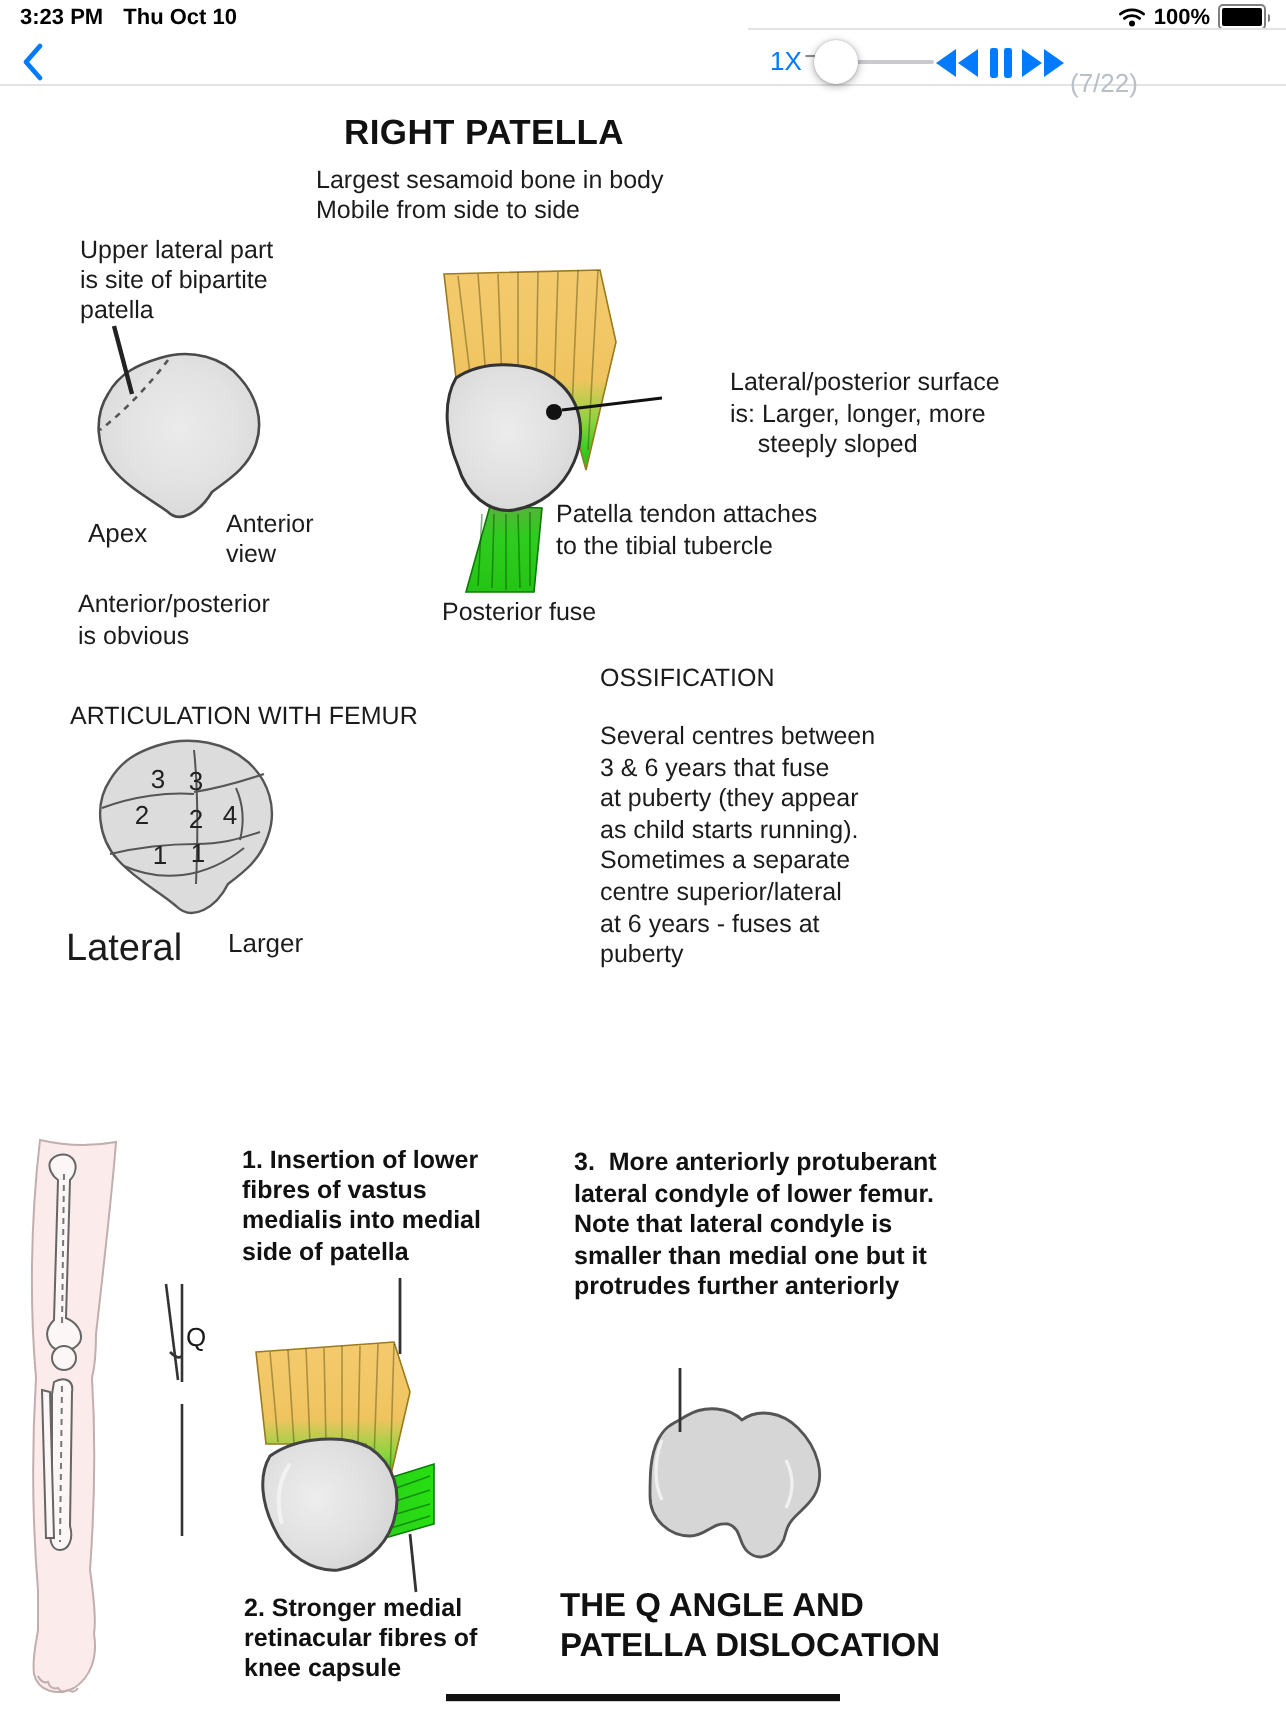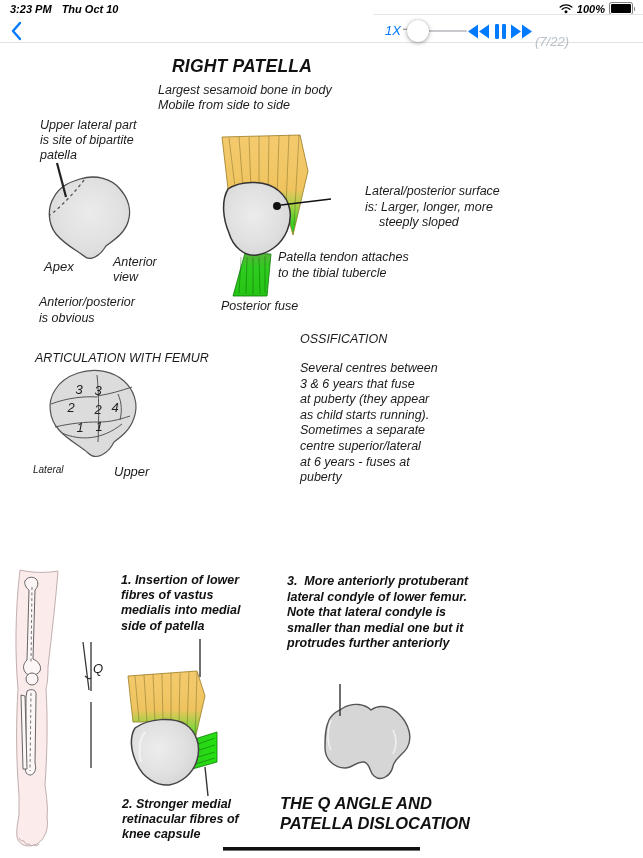--- a/index.html
+++ b/index.html
@@ -1,17 +1,17 @@
 <!DOCTYPE html>
 <html><head>
 <meta charset="utf-8">
 <style>
   html,body{margin:0;padding:0;}
   .page{position:relative;width:643px;height:858px;background:#fff;overflow:hidden;
-        font-family:"Liberation Sans",sans-serif;color:#1b1b1b;font-style:italic;}
+        font-family:"Liberation Sans",sans-serif;color:#1b1b1b;}
   .abs{position:absolute;}
   .t{white-space:pre-wrap;}
   .b{font-weight:bold;color:#111;}
   .s12{font-size:12.5px;line-height:15.3px;}
   .statusbar{font-size:11px;font-weight:600;color:#000;}
   .blue{color:#007AFF;}
   .hline{background:#e3e3e3;height:1px;}
   svg{display:block;}
   .knob{width:22px;height:22px;border-radius:50%;background:#fff;
         box-shadow:0 1px 4px rgba(0,0,0,.35),0 0 1px rgba(0,0,0,.25);}
@@ -90,22 +90,22 @@
   <div class="abs t s12" style="left:229px;top:142px;">Quadriceps
 tendon</div>
   <div class="abs t s12" style="left:333px;top:184px;line-height:15.5px;margin-left:32px;">Lateral/posterior surface
 is: Larger, longer, more
     steeply sloped</div>
   <div class="abs t s12" style="left:278px;top:250px;line-height:15.5px;">Patella tendon attaches
 to the tibial tubercle</div>
   <div class="abs s12" style="left:221px;top:299px;">Posterior fuse</div>
 
   <div class="abs s12" style="left:35px;top:351px;">ARTICULATION WITH FEMUR</div>
-  <div class="abs" style="left:33px;top:464px;font-size:10px;">Lateral</div>
-  <div class="abs" style="left:114px;top:464px;font-size:13px;">Upper</div>
+  <div class="abs" style="left:33px;top:464px;font-size:19px;">Lateral</div>
+  <div class="abs" style="left:114px;top:464px;font-size:13px;">Larger</div>
 
   <div class="abs s12" style="left:300px;top:332px;">OSSIFICATION</div>
   <div class="abs t s12" style="left:300px;top:361px;line-height:15.6px;">Several centres between
 3 &amp; 6 years that fuse
 at puberty (they appear
 as child starts running).
 Sometimes a separate
 centre superior/lateral
 at 6 years - fuses at
 puberty</div>

